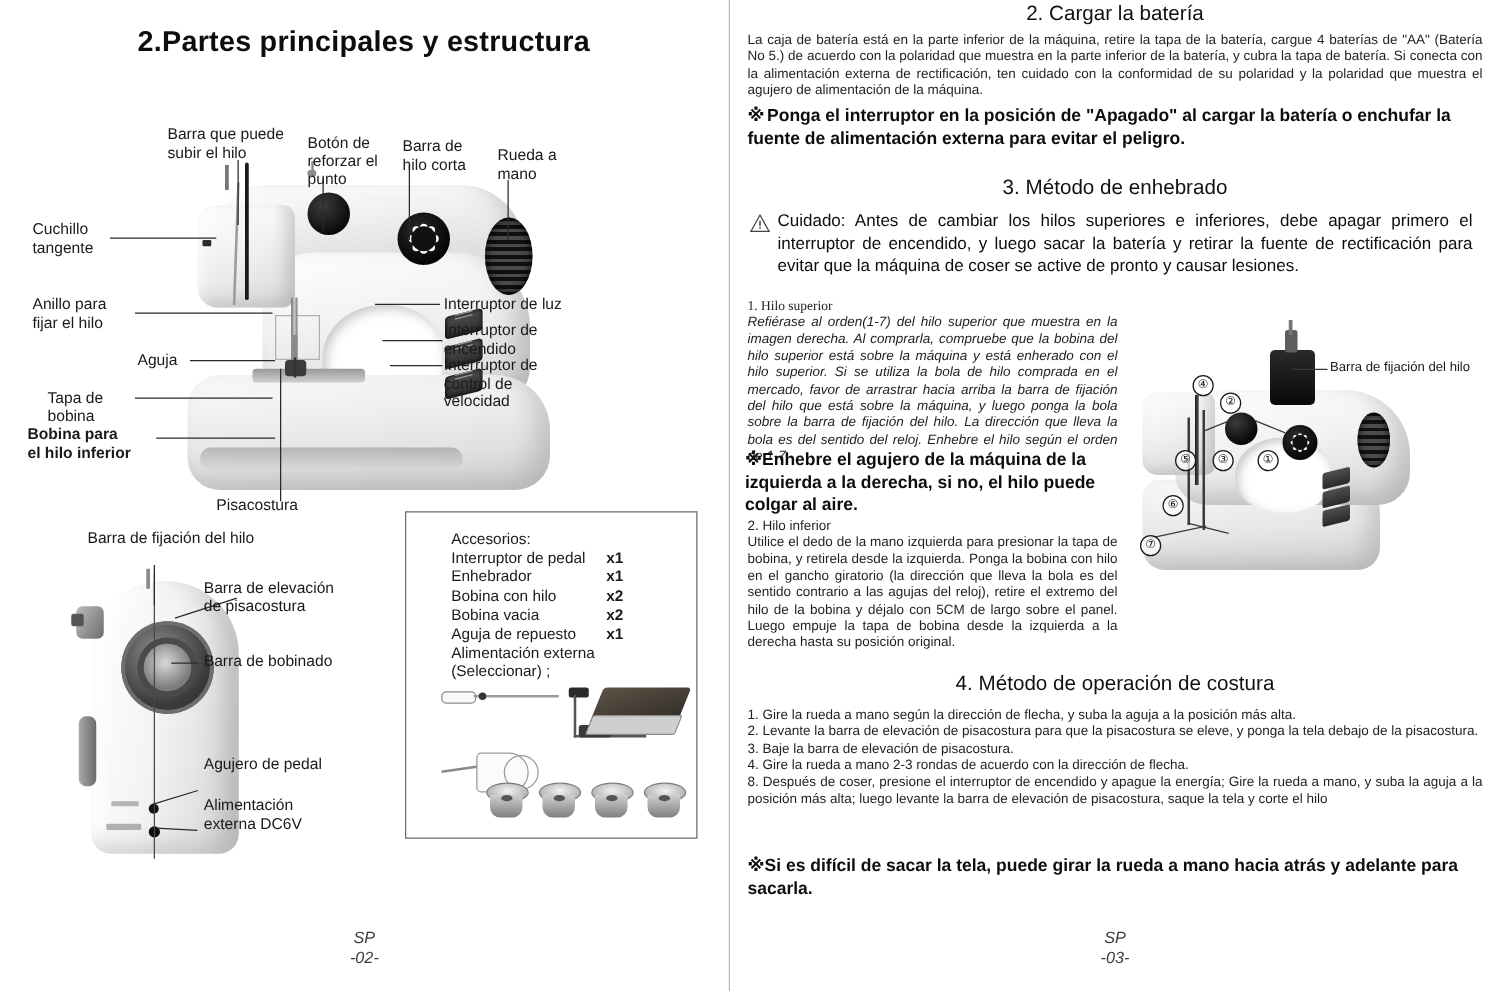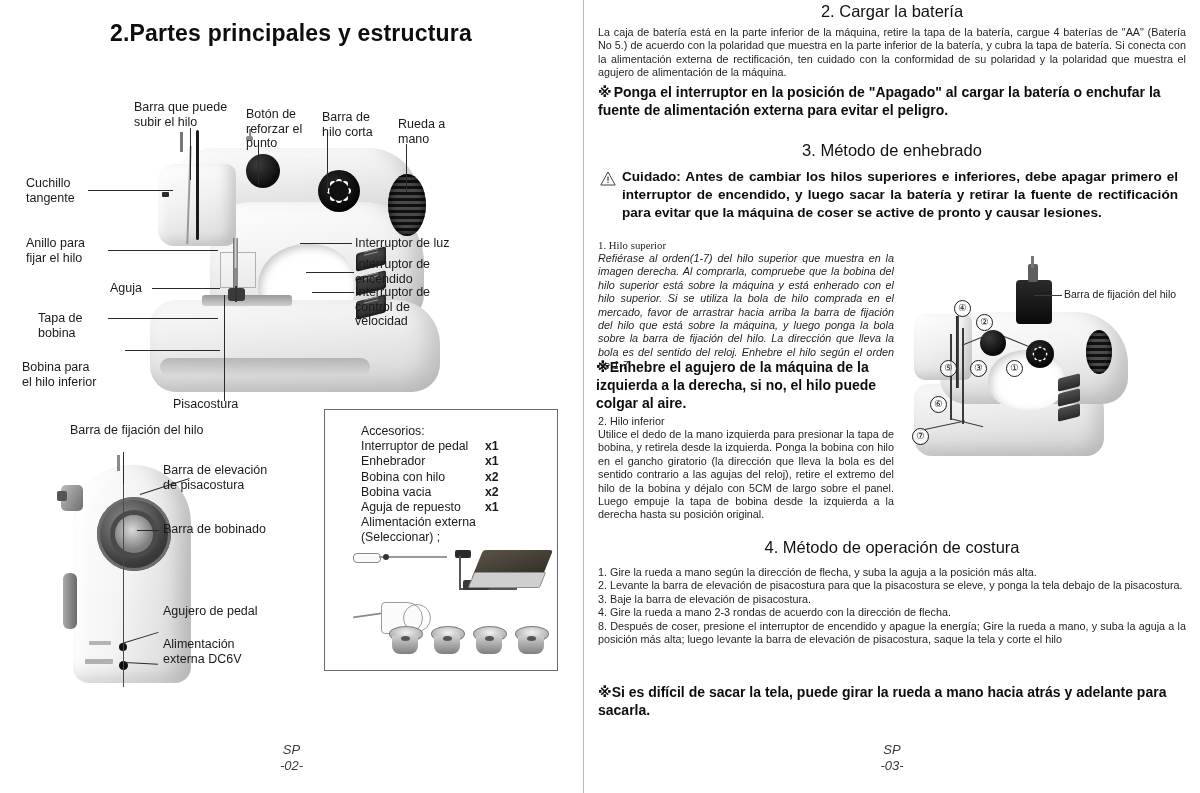--- a/index.html
+++ b/index.html
@@ -162,21 +162,21 @@
   .bob .hole{position:relative;margin:-18px auto 0;width:9px;height:5px;border-radius:50%;background:#555;}
 
   .footer{position:absolute;width:100%;text-align:center;font-size:13px;line-height:16px;color:#3a3a3a;font-style:italic;}
   .footer-left{left:0;top:742px;}
   .footer-right{left:0;top:742px;}
 
   
   .r-h{font-size:16.5px;text-align:center;color:#111;}
   .r-body{font-size:10.8px;line-height:13.4px;color:#1f1f1f;text-align:justify;}
   .r-note{font-size:14px;line-height:18px;font-weight:bold;color:#0d0d0d;}
-  .r-strong{font-size:13.6px;line-height:18px;font-weight:bold;color:#0d0d0d;text-align:justify;}
+  .r-strong{font-size:13.6px;line-height:18px;font-weight:normal;color:#0d0d0d;text-align:justify;}
 
   #sec2-title{position:absolute;left:0;width:616px;top:2px;}
   #sec2-body{position:absolute;left:14px;width:588px;top:26px;}
   #sec2-note{position:absolute;left:14px;width:590px;top:83px;}
   #sec2-note .mark{margin-right:2px;}
   #sec3-title{position:absolute;left:0;width:616px;top:141px;}
   #sec3-caution{position:absolute;left:16px;width:578px;top:168px;}
   .caution-wrap{display:flex;gap:6px;align-items:flex-start;}
   .warn-tri{flex:0 0 auto;width:16px;height:15px;margin-top:3px;position:relative;}
   .warn-tri svg{display:block;}
@@ -288,21 +288,21 @@
 hilo corta</div>
     <div class="lbl" style="left:398px;top:117px;">Rueda a
 mano</div>
     <div class="lbl" style="left:26px;top:176px;">Cuchillo
 tangente</div>
     <div class="lbl" style="left:26px;top:236px;">Anillo para
 fijar el hilo</div>
     <div class="lbl" style="left:110px;top:281px;">Aguja</div>
     <div class="lbl" style="left:38px;top:311px;">Tapa de
 bobina</div>
-    <div class="lbl" style="left:22px;top:360px;">Bobina para
+    <div class="lbl" style="left:22px;top:340px;font-weight:bold;">Bobina para
 el hilo inferior</div>
     <div class="lbl" style="left:173px;top:397px;">Pisacostura</div>
     <div class="lbl" style="left:355px;top:236px;">Interruptor de luz</div>
     <div class="lbl" style="left:355px;top:257px;">Interruptor de
 encendido</div>
     <div class="lbl" style="left:355px;top:285px;">Interruptor de
 control de
 velocidad</div>
 
     <div class="machine2">

